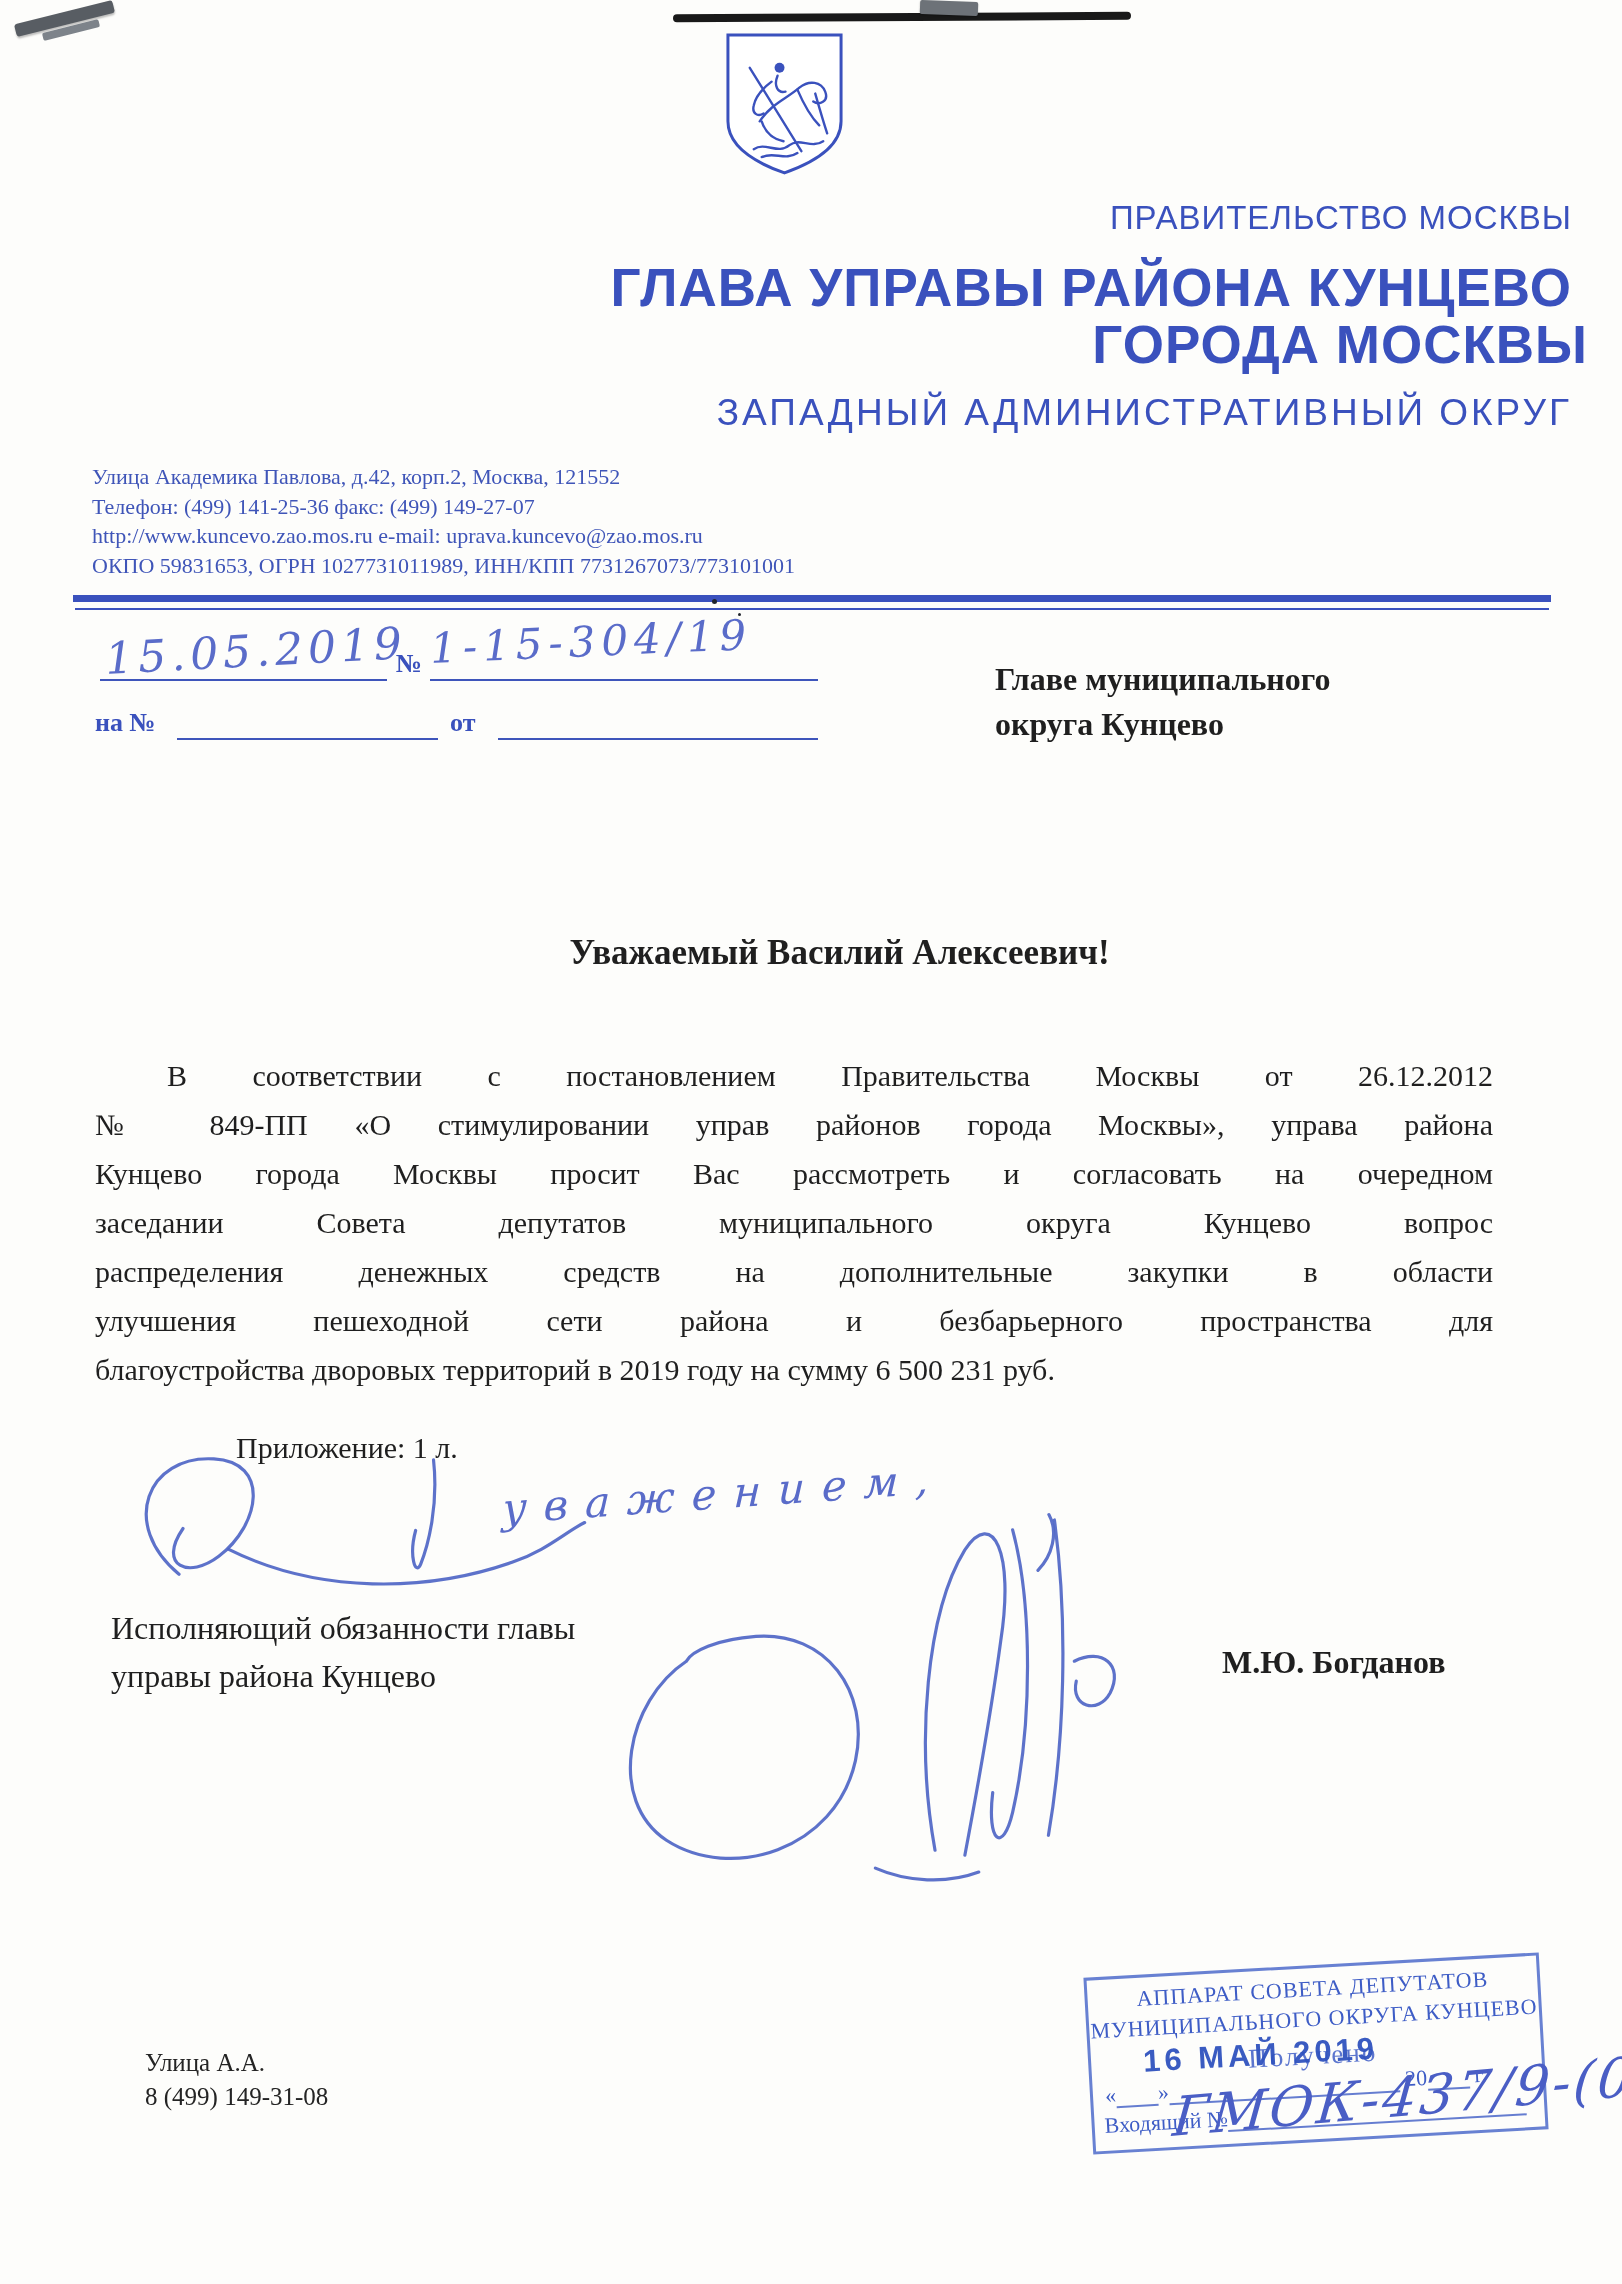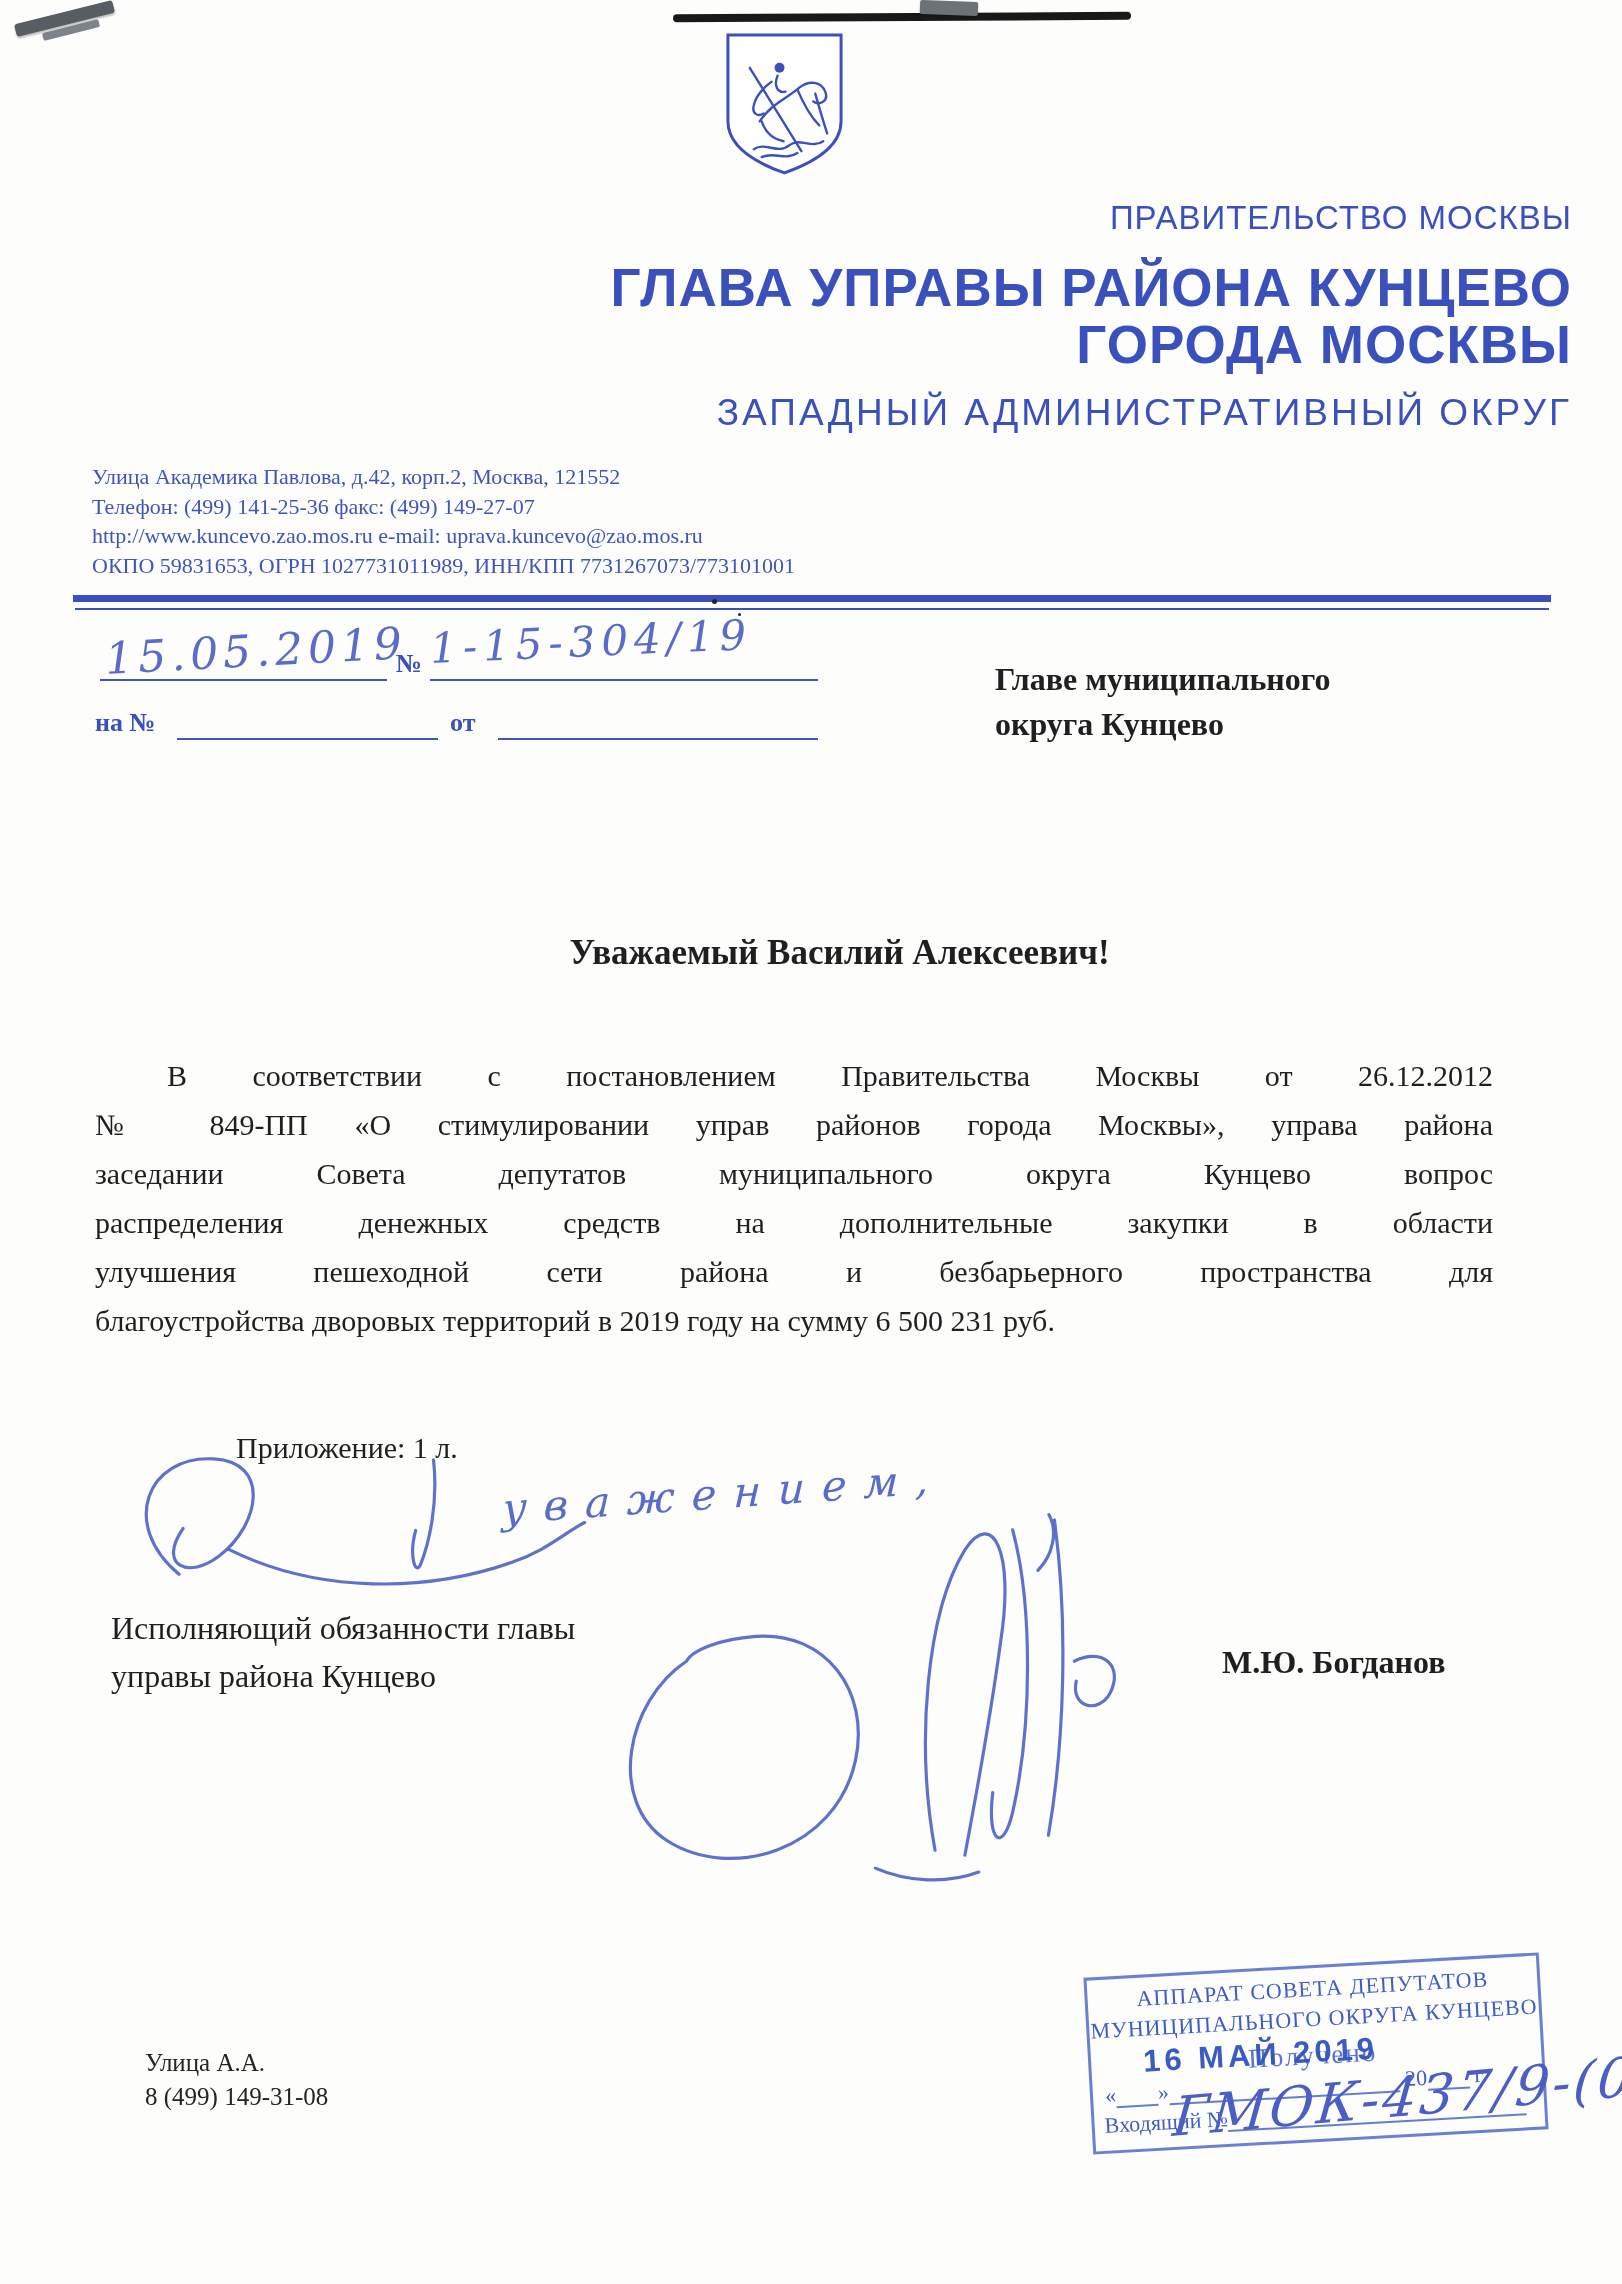--- a/index.html
+++ b/index.html
@@ -10,21 +10,21 @@
     overflow:hidden;
     font-family:"Liberation Serif", serif;
     color:#1f1f1f;
   }
   .abs{position:absolute;}
   
   .blue{color:#3a51bd;}
   .hdr-center{left:0;width:1572px;text-align:right;}
   .gov{top:199px;font-family:"Liberation Sans",sans-serif;font-size:33px;letter-spacing:1px;}
   .title1{top:257px;font-family:"Liberation Sans",sans-serif;font-size:53px;font-weight:bold;letter-spacing:1px;}
-  .title2{top:314px;font-family:"Liberation Sans",sans-serif;font-size:53px;font-weight:bold;letter-spacing:1px;}
+  .title2{top:314px;font-family:"Liberation Sans",sans-serif;font-size:53px;font-weight:bold;letter-spacing:1px;padding-left:16px;}
   .district{top:392px;font-family:"Liberation Sans",sans-serif;font-size:37px;letter-spacing:3px;}
   .addr{left:92px;width:896px;font-size:22px;line-height:29px;color:#3f55b8;}
   .rule-thick{left:73px;top:595px;width:1478px;height:7px;background:#3a51bd;}
   .rule-thin{left:75px;top:608px;width:1474px;height:2px;background:#3a51bd;}
   .speck{width:5px;height:5px;border-radius:50%;background:#20242c;}
   
   .ref-label{font-size:26px;font-weight:bold;color:#3a51bd;}
   .uline{border-bottom:2px solid #3e55bb;height:0;}
   .hw{font-style:italic;color:#5a6cc9;font-family:"DejaVu Serif",serif;white-space:nowrap;}
   .hw-date{left:105px;top:625px;font-size:44px;letter-spacing:5px;transform:rotate(-3deg);}
@@ -116,20 +116,21 @@
   <div class="abs recipient">
     <div>Главе муниципального</div>
     <div>округа Кунцево</div>
   </div>
 
   <div class="abs salutation">Уважаемый Василий Алексеевич!</div>
 
   <div class="abs body-par">
     <div class="jline first">В соответствии с постановлением Правительства Москвы от 26.12.2012</div>
     <div class="jline">№ 849-ПП «О стимулировании управ районов города Москвы», управа района</div>
+    <div class="jline">Кунцево города Москвы просит Вас рассмотреть и согласовать на очередном</div>
     <div class="jline">заседании Совета депутатов муниципального округа Кунцево вопрос</div>
     <div class="jline">распределения денежных средств на дополнительные закупки в области</div>
     <div class="jline">улучшения пешеходной сети района и безбарьерного пространства для</div>
     <div class="jline last">благоустройства дворовых территорий в 2019 году на сумму 6 500 231 руб.</div>
   </div>
 
   <div class="abs attachment">Приложение: 1 л.</div>
 
   <svg class="abs" style="left:119px;top:1445px;" width="975" height="169" viewBox="0 0 980 170">
     <path class="sig-stroke" d="M60,130 C0,80 28,10 95,14 C152,17 142,80 100,112 C70,135 38,122 64,84"></path>

